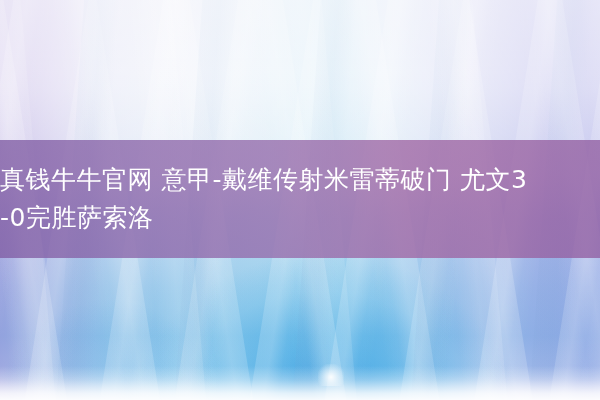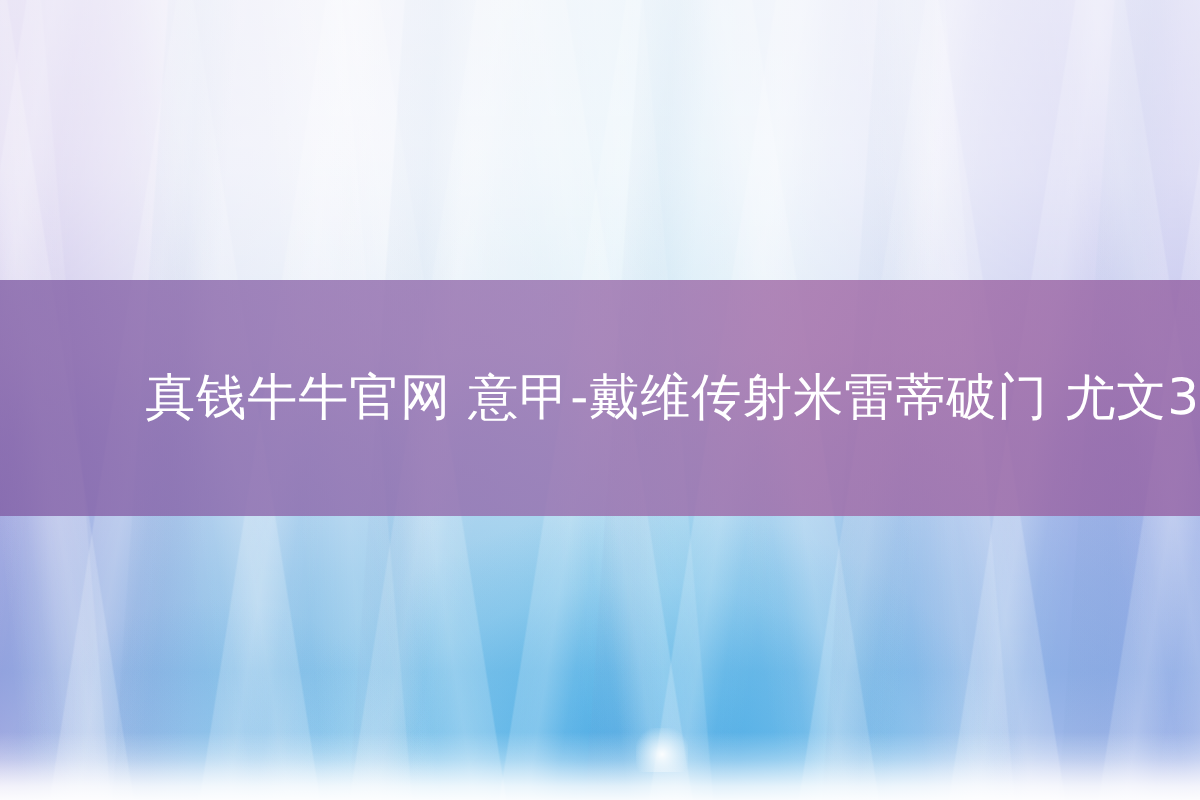--- a/index.html
+++ b/index.html
@@ -168,21 +168,21 @@
     height: 118px;
     background: linear-gradient(to right,
       rgba(129,94,165,0.80) 0%,
       rgba(140,104,171,0.80) 22%,
       rgba(150,110,173,0.80) 45%,
       rgba(160,104,165,0.80) 68%,
       rgba(154,100,163,0.80) 86%,
       rgba(146,96,163,0.80) 100%);
     display: flex;
     flex-direction: column;
-    align-items: flex-end;
+    align-items: flex-start;
     justify-content: center;
   }
 
   .caption-line {
     color: #ffffff;
     font-size: 25px;
     line-height: 38px;
     letter-spacing: 0.5px;
     white-space: nowrap;
     text-align: center;
@@ -202,15 +202,16 @@
   <div class="facets2"></div>
   <div class="facets3"></div>
   <div class="facets4"></div>
 
   <div class="top-wash"></div>
   <div class="bottom-fade"></div>
   <div class="sparkle"></div>
 
   <div class="caption-band">
     <div class="caption-line">真钱牛牛官网 意甲-戴维传射米雷蒂破门 尤文3</div>
+    <div class="caption-line">-0完胜萨索洛</div>
   </div>
 
 </div>
 
 </body></html>

